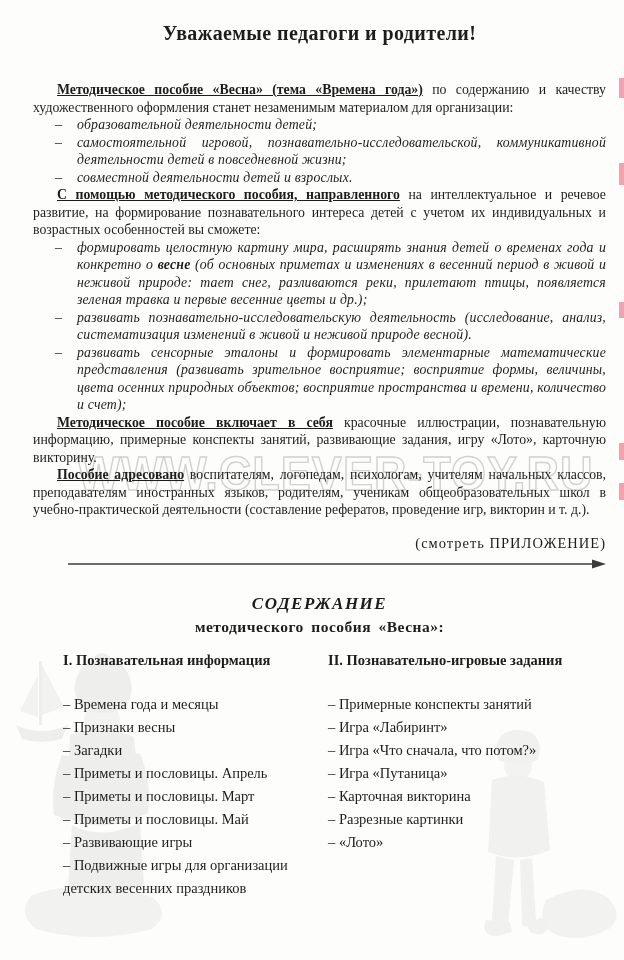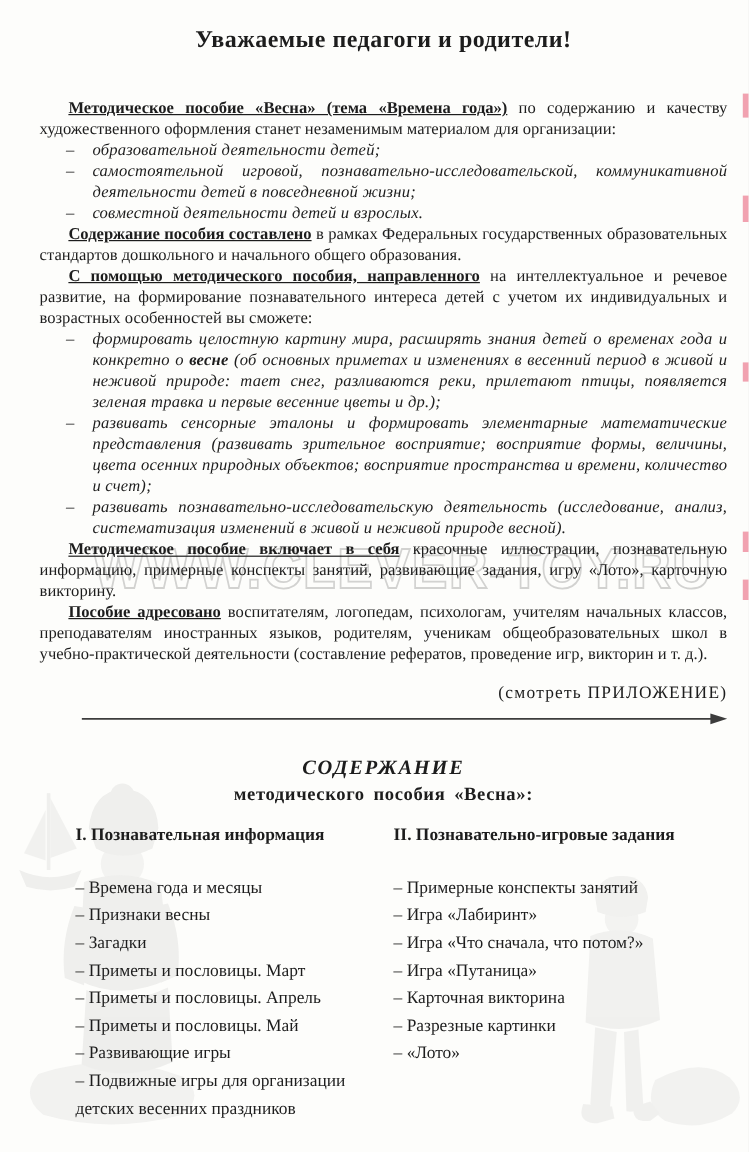--- a/index.html
+++ b/index.html
@@ -155,27 +155,26 @@
     <h1 class="doc-title">Уважаемые педагоги и родители!</h1>
 
     <div class="bodytext">
 
       <p class="para"><b class="lead">Методическое пособие «Весна» (тема «Времена года»)</b><span> по содержанию и качеству художественного оформления станет незаменимым материалом для организации:</span></p>
 
       <div class="ibullet"><span>образовательной деятельности детей;</span></div>
       <div class="ibullet"><span>самостоятельной игровой, познавательно-исследовательской, коммуникативной деятельности детей в повседневной жизни;</span></div>
       <div class="ibullet"><span>совместной деятельности детей и взрослых.</span></div>
 
-      <p class="para"><b class="lead">Содержание пособия составлено</b><span> в рамках Федеральных государственных образовательных стандартов дошкольного и начального общего образования.</span></p>
 
       <p class="para"><b class="lead">С помощью методического пособия, направленного</b><span> на интеллектуальное и речевое развитие, на формирование познавательного интереса детей с учетом их индивидуальных и возрастных особенностей вы сможете:</span></p>
 
       <div class="ibullet"><span>формировать целостную картину мира, расширять знания детей о временах года и конкретно о </span><b>весне</b><span> (об основных приметах и изменениях в весенний период в живой и неживой природе: тает снег, разливаются реки, прилетают птицы, появляется зеленая травка и первые весенние цветы и др.);</span></div>
+      <div class="ibullet"><span>развивать познавательно-исследовательскую деятельность (исследование, анализ, систематизация изменений в живой и неживой природе весной).</span><b></b><span></span></div>
       <div class="ibullet"><span>развивать сенсорные эталоны и формировать элементарные математические представления (развивать зрительное восприятие; восприятие формы, величины, цвета осенних природных объектов; восприятие пространства и времени, количество и счет);</span><b></b><span></span></div>
-      <div class="ibullet"><span>развивать познавательно-исследовательскую деятельность (исследование, анализ, систематизация изменений в живой и неживой природе весной).</span><b></b><span></span></div>
 
       <p class="para"><b class="lead">Методическое пособие включает в себя</b><span> красочные иллюстрации, познавательную информацию, примерные конспекты занятий, развивающие задания, игру «Лото», карточную викторину.</span></p>
 
       <p class="para"><b class="lead">Пособие адресовано</b><span> воспитателям, логопедам, психологам, учителям начальных классов, преподавателям иностранных языков, родителям, ученикам общеобразовательных школ в учебно-практической деятельности (составление рефератов, проведение игр, викторин и т. д.).</span></p>
 
     </div>
 
     <div class="appendix-note">(смотреть ПРИЛОЖЕНИЕ)</div>
 
     <div class="arrow-wrap">
@@ -189,22 +188,22 @@
     <h3 class="toc-subtitle">методического пособия «Весна»:</h3>
 
     <div class="toc-cols">
 
       <div class="toc-col toc-col-1">
         <p class="toc-header">I. Познавательная информация</p>
         <div class="toc-list">
           <div class="toc-item"><span>Времена года и месяцы</span></div>
           <div class="toc-item"><span>Признаки весны</span></div>
           <div class="toc-item"><span>Загадки</span></div>
+          <div class="toc-item"><span>Приметы и пословицы. Апрель</span></div>
           <div class="toc-item"><span>Приметы и пословицы. Март</span></div>
-          <div class="toc-item"><span>Приметы и пословицы. Апрель</span></div>
           <div class="toc-item"><span>Приметы и пословицы. Май</span></div>
           <div class="toc-item"><span>Развивающие игры</span></div>
           <div class="toc-item"><span>Подвижные игры для организации детских весенних праздников</span></div>
         </div>
       </div>
 
       <div class="toc-col toc-col-2">
         <p class="toc-header">II. Познавательно-игровые задания</p>
         <div class="toc-list">
           <div class="toc-item"><span>Примерные конспекты занятий</span></div>

